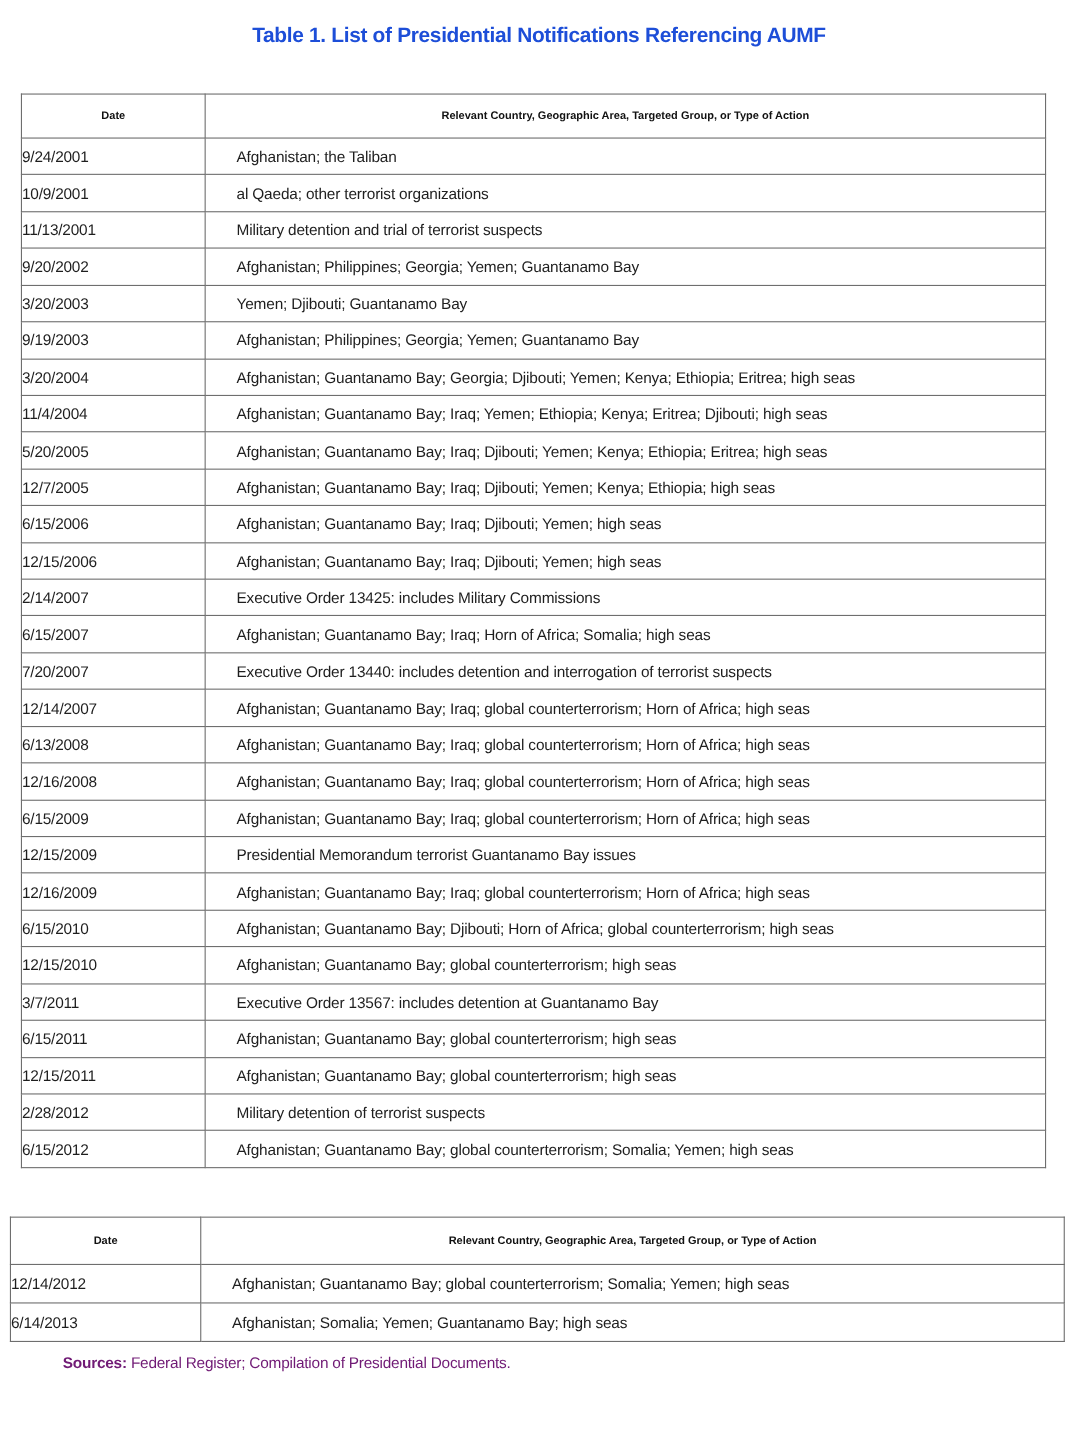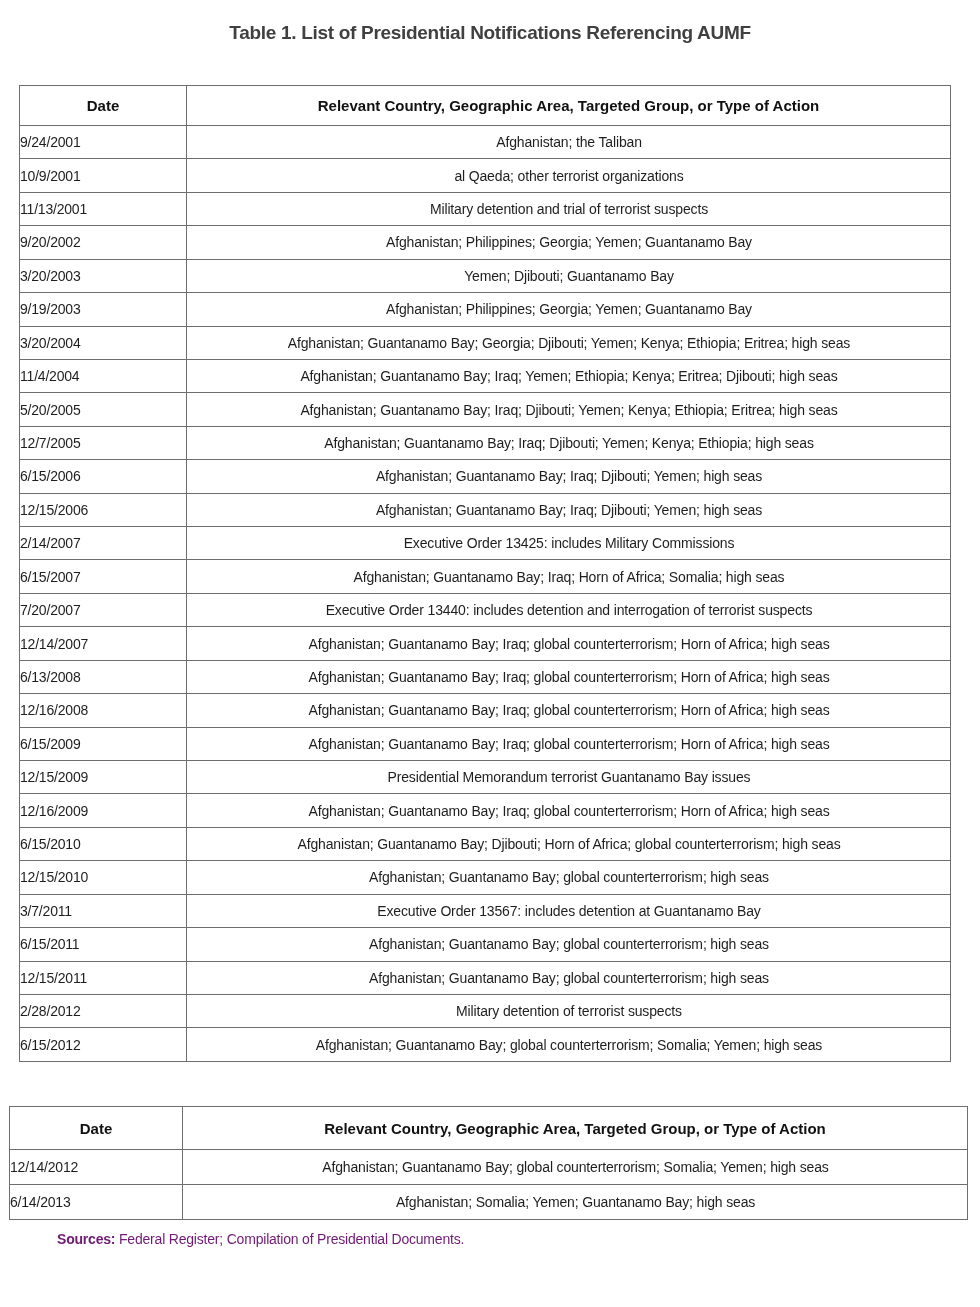--- a/index.html
+++ b/index.html
@@ -4,32 +4,32 @@
 <style>
   html, body { margin: 0; padding: 0; background: #ffffff; }
   body {
     width: 980px; height: 1307px; position: relative; overflow: hidden;
     font-family: "Liberation Sans", "DejaVu Sans", sans-serif;
     color: #1c1c1c;
   }
   .title {
     position: absolute; left: 0; top: 22px; width: 980px;
     text-align: center; font-weight: bold; font-size: 19px;
-    letter-spacing: -0.3px; color: #404040;
+    letter-spacing: -0.3px; color: #1d4ed8;
   }
   table.t {
     position: absolute; border-collapse: collapse; table-layout: fixed;
     font-size: 14px; color: #1e1e1e;
   }
   table.t td, table.t th {
     border: 1.5px solid #6e6e6e; padding: 0; overflow: hidden; white-space: nowrap;
   }
-  table.t th { font-weight: bold; font-size: 15px; text-align: center; color: #111; }
+  table.t th { font-weight: bold; font-size: 10px; text-align: center; color: #111; }
   table.t td.date { text-align: left; letter-spacing: -0.2px; }
-  table.t td.desc { text-align: center; padding-left: 1px; letter-spacing: -0.15px; }
+  table.t td.desc { text-align: left; padding-left: 28px; letter-spacing: -0.15px; }
 
   #table1 { left: 19px; top: 85px; width: 931px; }
   #table1 col.c1 { width: 167px; }
   #table1 col.c2 { width: 764px; }
   #table1 tr.head { height: 40px; }
   #table1 tr.row { height: 33.43px; }
 
   #table2 { left: 9px; top: 1106px; width: 958px; }
   #table2 col.c1 { width: 173px; }
   #table2 col.c2 { width: 785px; }

